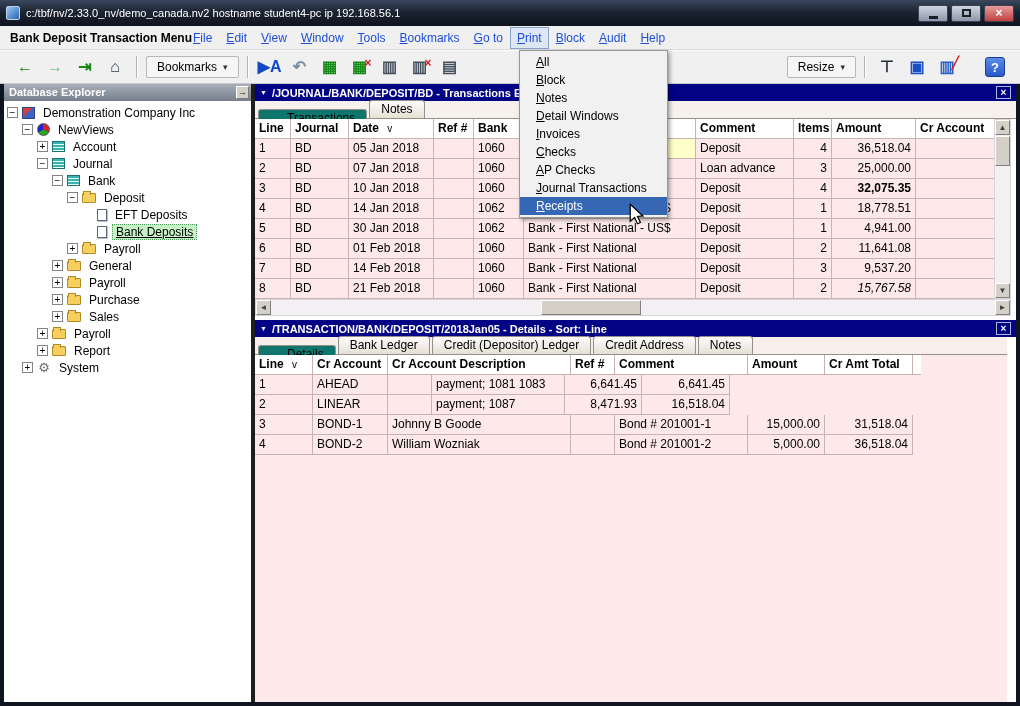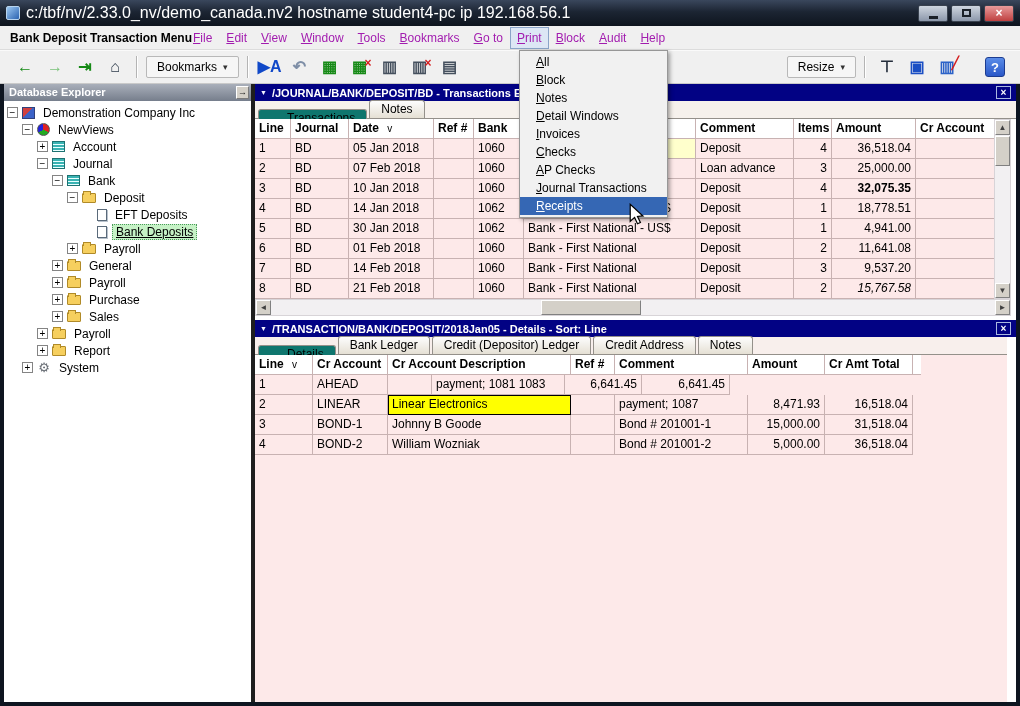--- a/index.html
+++ b/index.html
@@ -6,34 +6,34 @@
   html,body { width:1020px; height:706px; overflow:hidden; }
   body { font-family:"Liberation Sans", sans-serif; background:#0e1520; position:relative; font-size:12px; }
   u { text-decoration:underline; }
 
   
   .titlebar { position:absolute; left:0; top:0; width:1020px; height:26px;
     background:linear-gradient(#3a475c 0%, #1c2533 45%, #0e141e 100%);
     display:flex; align-items:center; padding:0 6px; }
   .app-icon { width:14px; height:14px; border-radius:2px; margin-right:6px;
     background:linear-gradient(135deg,#9cc8f2,#2a62b0); border:1px solid #b8d4ee; }
-  .title-text { color:#fff; font-size:16px; white-space:nowrap; }
+  .title-text { color:#fff; font-size:11px; white-space:nowrap; }
   .win-btns { margin-left:auto; display:flex; gap:3px; }
   .wb { width:30px; height:17px; border:1px solid #39424f; border-radius:2px;
     background:linear-gradient(#cfd6e0,#8b97aa); display:flex; align-items:center; justify-content:center; }
   .wb.close { background:linear-gradient(#e89a9a,#bf4040); color:#fff; font-weight:bold; font-size:12px; line-height:1; }
   .wb-min { width:9px; height:3px; background:#1a2028; margin-top:8px; }
   .wb-max { width:9px; height:8px; border:2px solid #1a2028; }
 
   
   .menubar { position:absolute; left:0; top:26px; width:1020px; height:24px; background:#f0f0f0;
     border-bottom:1px solid #dcdcdc; display:flex; align-items:center; }
   .mb-context { width:186px; padding-left:10px; font-weight:bold; color:#000; white-space:nowrap; }
   .mb-items { display:flex; height:100%; align-items:center; }
-  .mb-item { padding:3px 6px; color:#a21caf; white-space:nowrap; border:1px solid transparent; }
+  .mb-item { padding:3px 6px; color:#1d4ed8; white-space:nowrap; border:1px solid transparent; }
   .mb-item.open { background:#dde7f5; border:1px solid #8aa4c8; }
 
   
   .toolbar { position:absolute; left:0; top:50px; width:1020px; height:34px; background:#f0f0f0;
     border-top:1px solid #fafafa; border-bottom:1px solid #c9c9c9;
     display:flex; justify-content:space-between; align-items:center; padding:0 10px; }
   .tb-left, .tb-right { display:flex; align-items:center; height:100%; }
   .tb-ico { position:relative; width:30px; height:26px; display:flex; align-items:center; justify-content:center; }
   .tb-ico .glyph { font-size:16px; font-weight:bold; line-height:1; }
   .glyph.boxed { width:20px; height:20px; border-radius:3px; border:1px solid #1c3c90;
@@ -356,21 +356,21 @@
             <div class="t-cell hl-pale" style="width: 172px;"></div>
             <div class="t-cell" style="width: 98px;">Deposit</div>
             <div class="t-cell num" style="width: 38px;">4</div>
             <div class="t-cell num" style="width: 84px;">36,518.04</div>
             <div class="t-cell" style="width: 83px;"></div>
             <div class="t-fill"></div>
           </div>
           <div class="t-row">
             <div class="t-cell" style="width: 36px;">2</div>
             <div class="t-cell" style="width: 58px;">BD</div>
-            <div class="t-cell" style="width: 85px;">07 Feb 2018</div>
+            <div class="t-cell" style="width: 85px;">07 Jan 2018</div>
             <div class="t-cell" style="width: 40px;"></div>
             <div class="t-cell" style="width: 50px;">1060</div>
             <div class="t-cell" style="width: 172px;"></div>
             <div class="t-cell" style="width: 98px;">Loan advance</div>
             <div class="t-cell num" style="width: 38px;">3</div>
             <div class="t-cell num" style="width: 84px;">25,000.00</div>
             <div class="t-cell" style="width: 83px;"></div>
             <div class="t-fill"></div>
           </div>
           <div class="t-row">
@@ -493,21 +493,20 @@
             <div class="t-cell" style="width: 75px;">AHEAD</div>
             <div class="t-cell" style="width: 44px;"></div>
             <div class="t-cell" style="width: 133px;">payment; 1081 1083</div>
             <div class="t-cell num" style="width: 77px;">6,641.45</div>
             <div class="t-cell num" style="width: 88px;">6,641.45</div>
             <div class="t-fill"></div>
           </div>
           <div class="t-row">
             <div class="t-cell" style="width: 58px;">2</div>
             <div class="t-cell" style="width: 75px;">LINEAR</div>
-            <div class="t-cell hl-yellow" style="width: 183px;">Linear Electronics</div>
             <div class="t-cell" style="width: 44px;"></div>
             <div class="t-cell" style="width: 133px;">payment; 1087</div>
             <div class="t-cell num" style="width: 77px;">8,471.93</div>
             <div class="t-cell num" style="width: 88px;">16,518.04</div>
             <div class="t-fill"></div>
           </div>
           <div class="t-row">
             <div class="t-cell" style="width: 58px;">3</div>
             <div class="t-cell" style="width: 75px;">BOND-1</div>
             <div class="t-cell" style="width: 183px;">Johnny B Goode</div>

